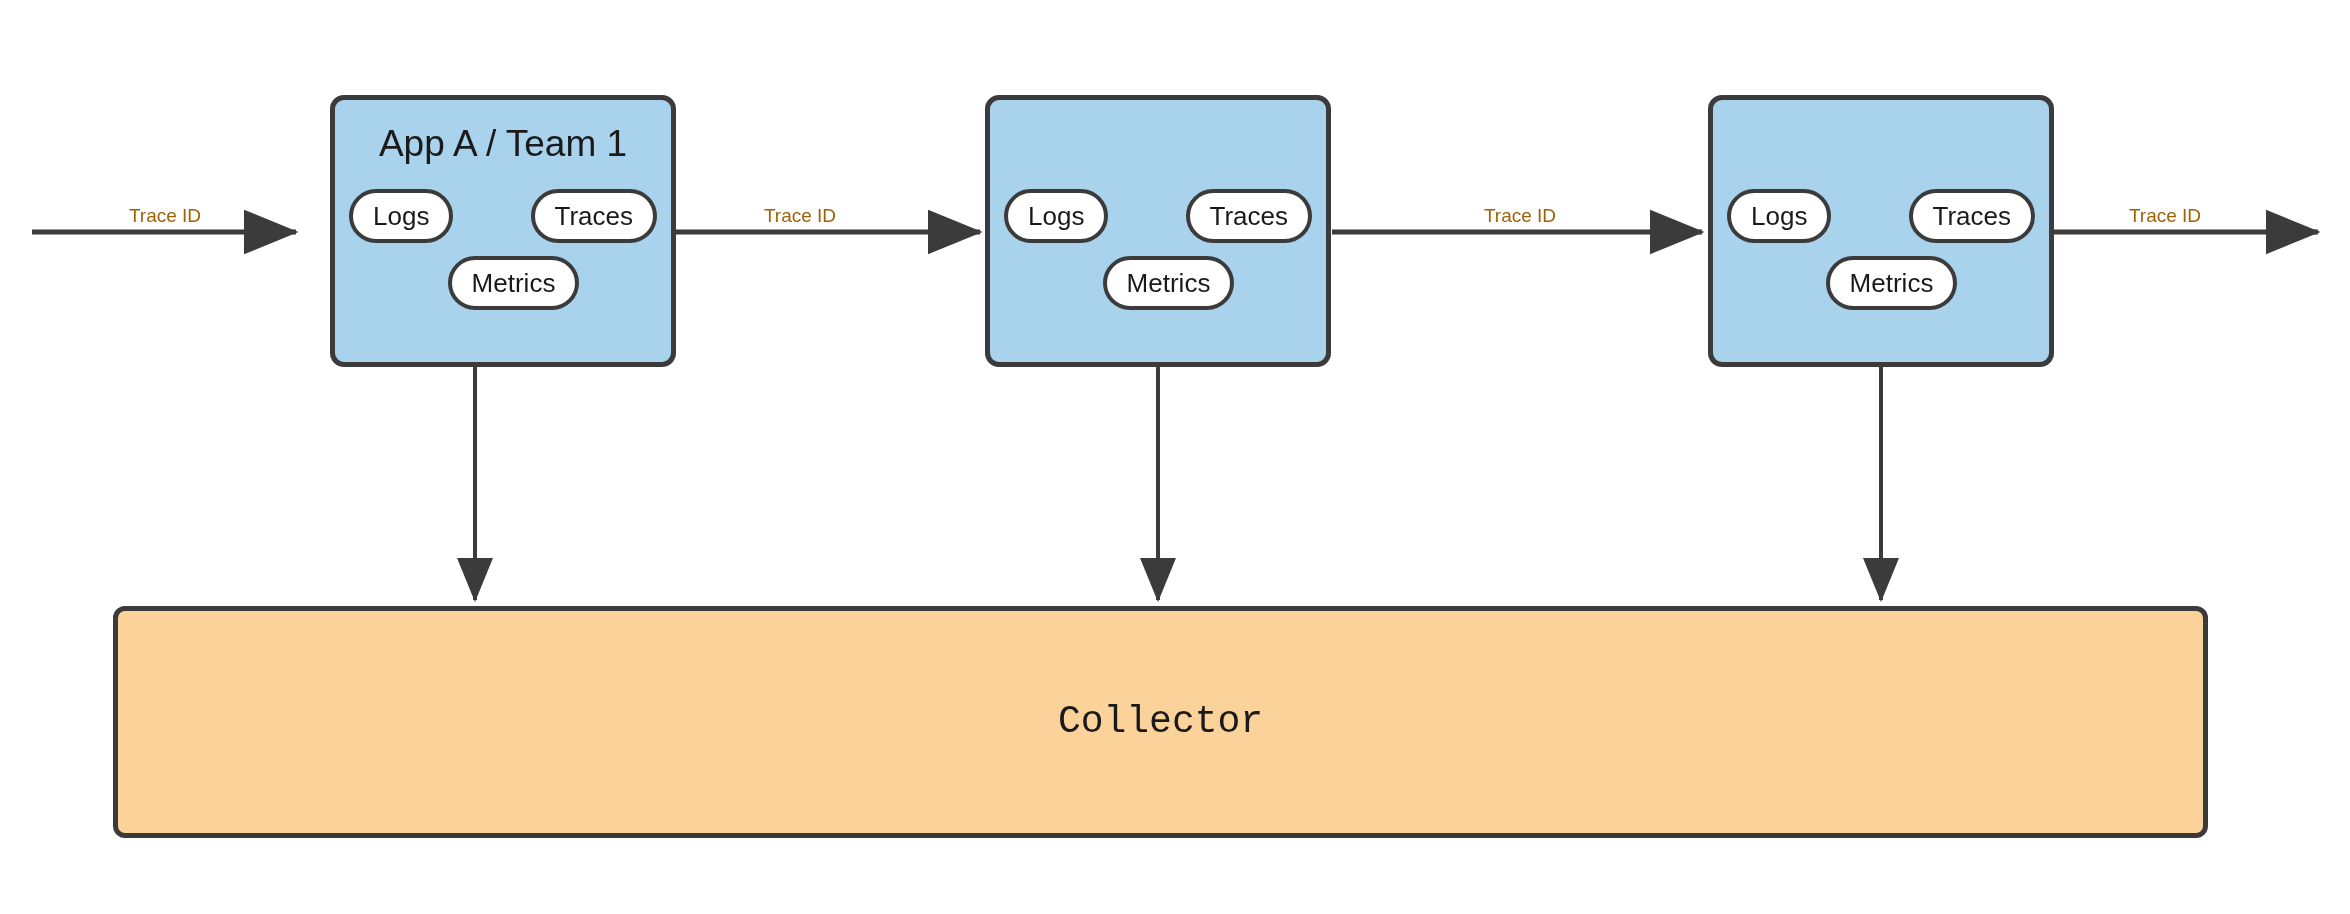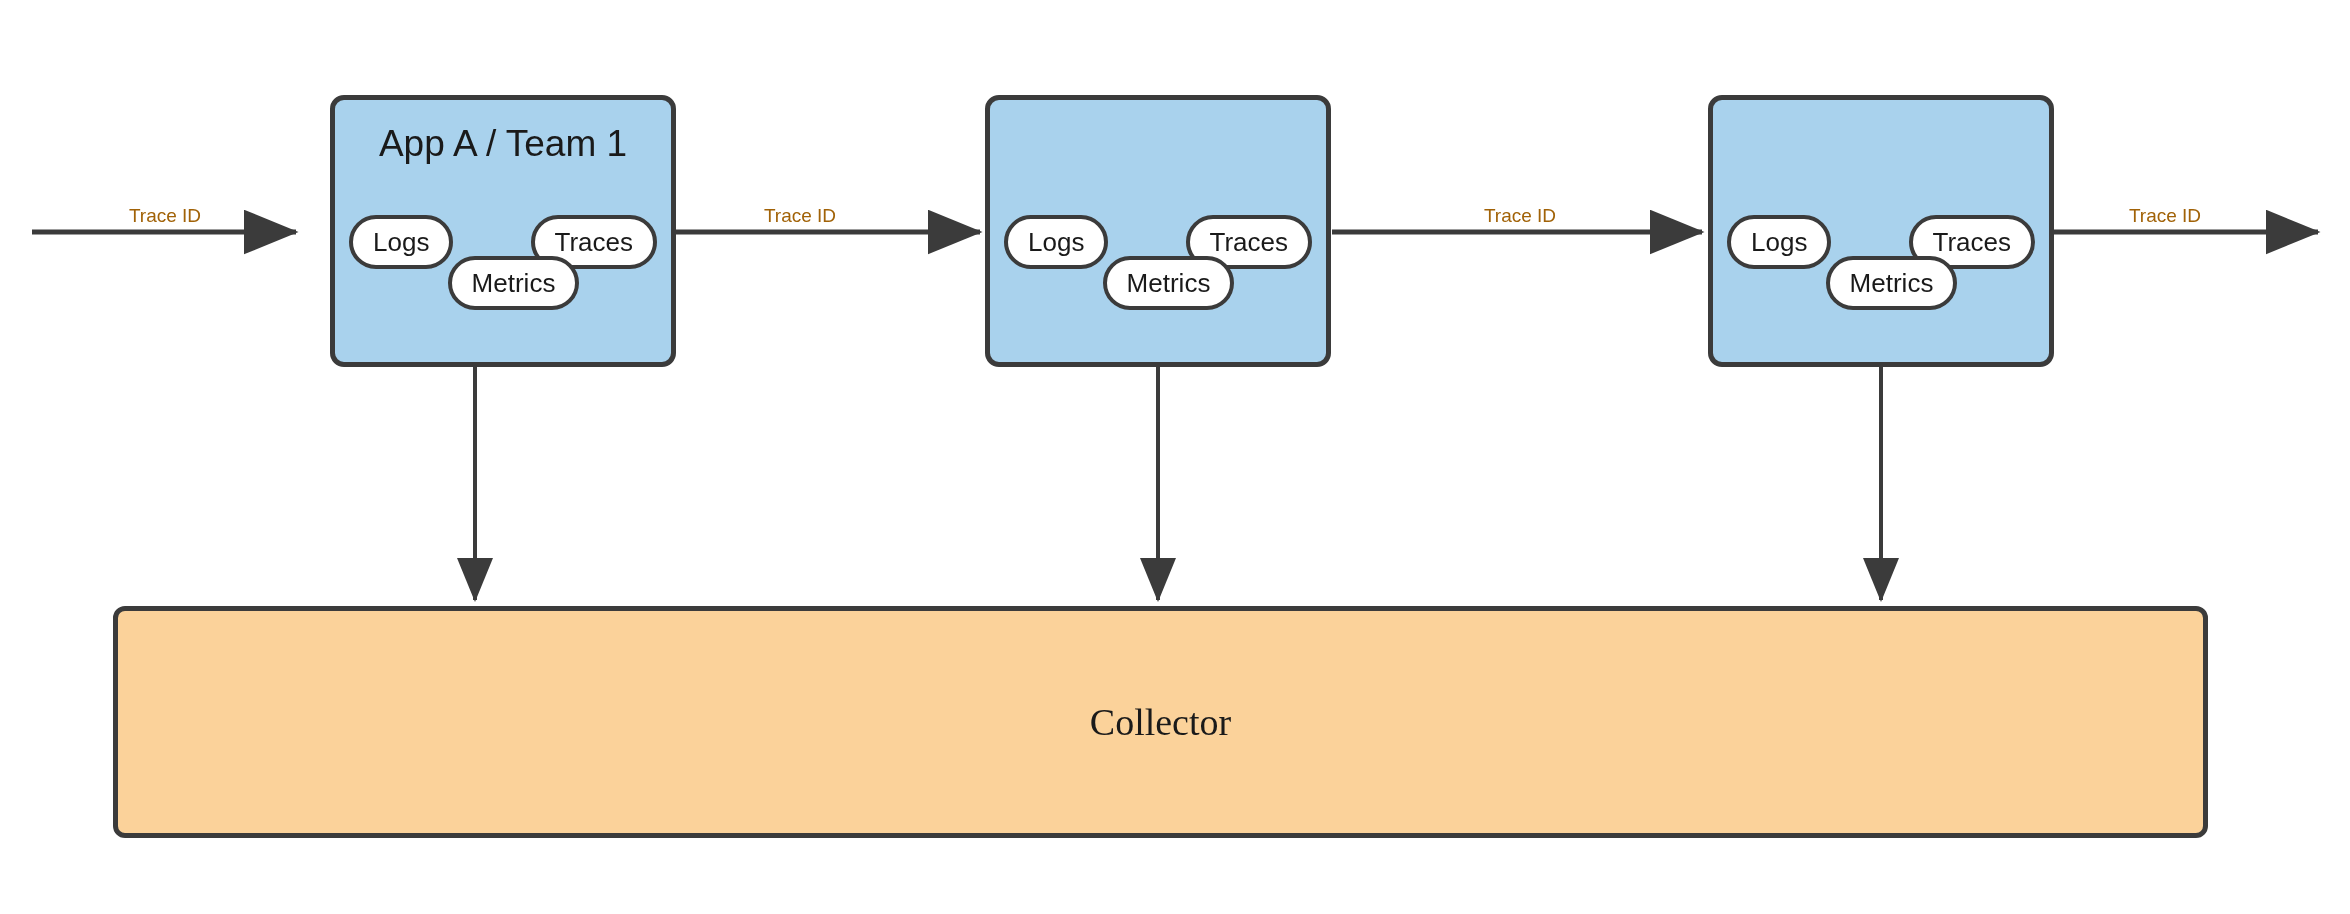--- a/index.html
+++ b/index.html
@@ -48,21 +48,21 @@
     font-size: 37px;
     line-height: 44px;
     color: #1a1a1a;
     font-family: "Liberation Sans", sans-serif;
     white-space: nowrap;
   }
   .signal-row {
     position: absolute;
     left: 0;
     right: 0;
-    top: 115px;
+    top: 89px;
     display: flex;
     justify-content: space-between;
     padding: 0 14px;
     box-sizing: border-box;
   }
   .signal-row-lower {
     position: absolute;
     left: 0;
     right: 0;
     top: 156px;
@@ -96,21 +96,21 @@
     border-radius: 12px;
     display: flex;
     align-items: center;
     justify-content: center;
     z-index: 3;
   }
   .collector-label {
     font-size: 38px;
     line-height: 44px;
     color: #1a1a1a;
-    font-family: Liberation Serif, serif;
+    font-family: Liberation Mono, monospace;
     white-space: nowrap;
   }
 
   
   .edge-label {
     position: absolute;
     font-size: 19px;
     line-height: 22px;
     color: #a16207;
     font-family: "Liberation Sans", sans-serif;

